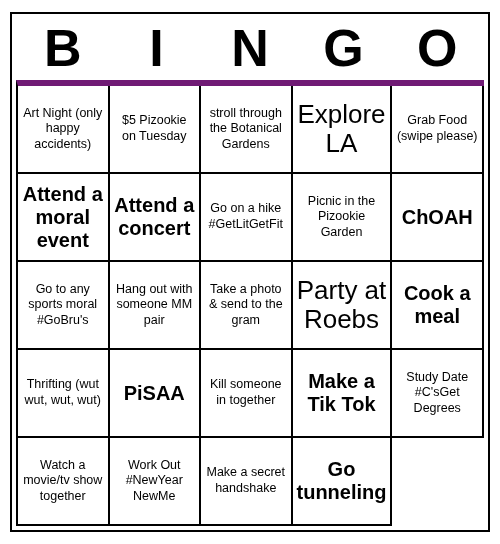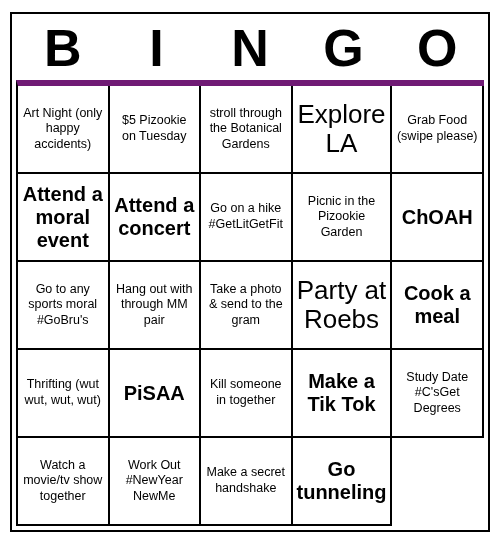--- a/index.html
+++ b/index.html
@@ -78,21 +78,21 @@
     <div class="bingo-cell xlarge-text">Explore LA</div>
     <div class="bingo-cell normal">Grab Food (swipe please)</div>
 
     <div class="bingo-cell large-text">Attend a moral event</div>
     <div class="bingo-cell large-text">Attend a concert</div>
     <div class="bingo-cell normal">Go on a hike #GetLitGetFit</div>
     <div class="bingo-cell normal">Picnic in the Pizookie Garden</div>
     <div class="bingo-cell large-text">ChOAH</div>
 
     <div class="bingo-cell normal">Go to any sports moral #GoBru's</div>
-    <div class="bingo-cell normal">Hang out with through MM pair</div>
+    <div class="bingo-cell normal">Hang out with someone MM pair</div>
     <div class="bingo-cell normal">Take a photo &amp; send to the gram</div>
     <div class="bingo-cell xlarge-text">Party at Roebs</div>
     <div class="bingo-cell large-text">Cook a meal</div>
 
     <div class="bingo-cell normal">Thrifting (wut wut, wut, wut)</div>
     <div class="bingo-cell large-text">PiSAA</div>
     <div class="bingo-cell normal">Kill someone in together</div>
     <div class="bingo-cell large-text">Make a Tik Tok</div>
 
     <div class="bingo-cell normal">Study Date #C'sGet Degrees</div>

